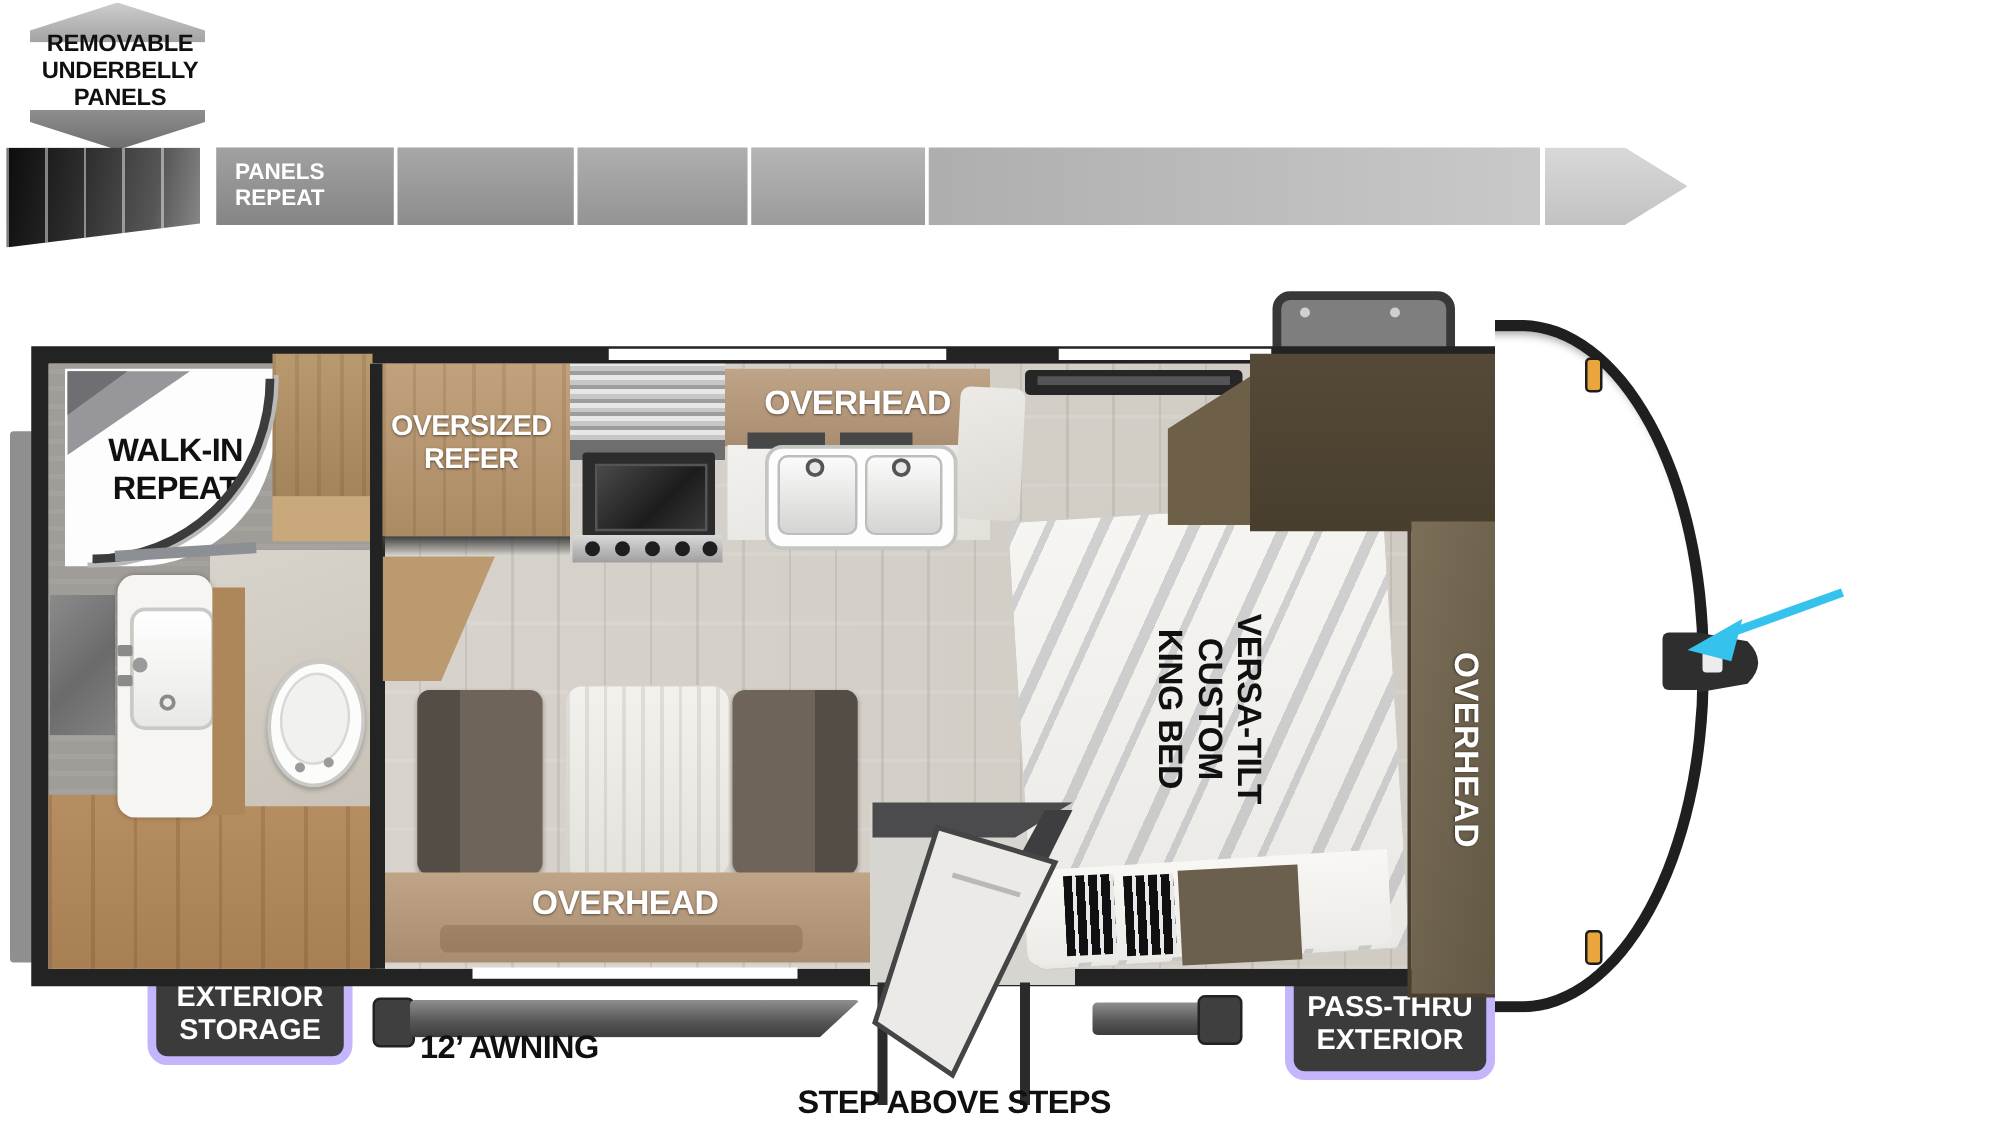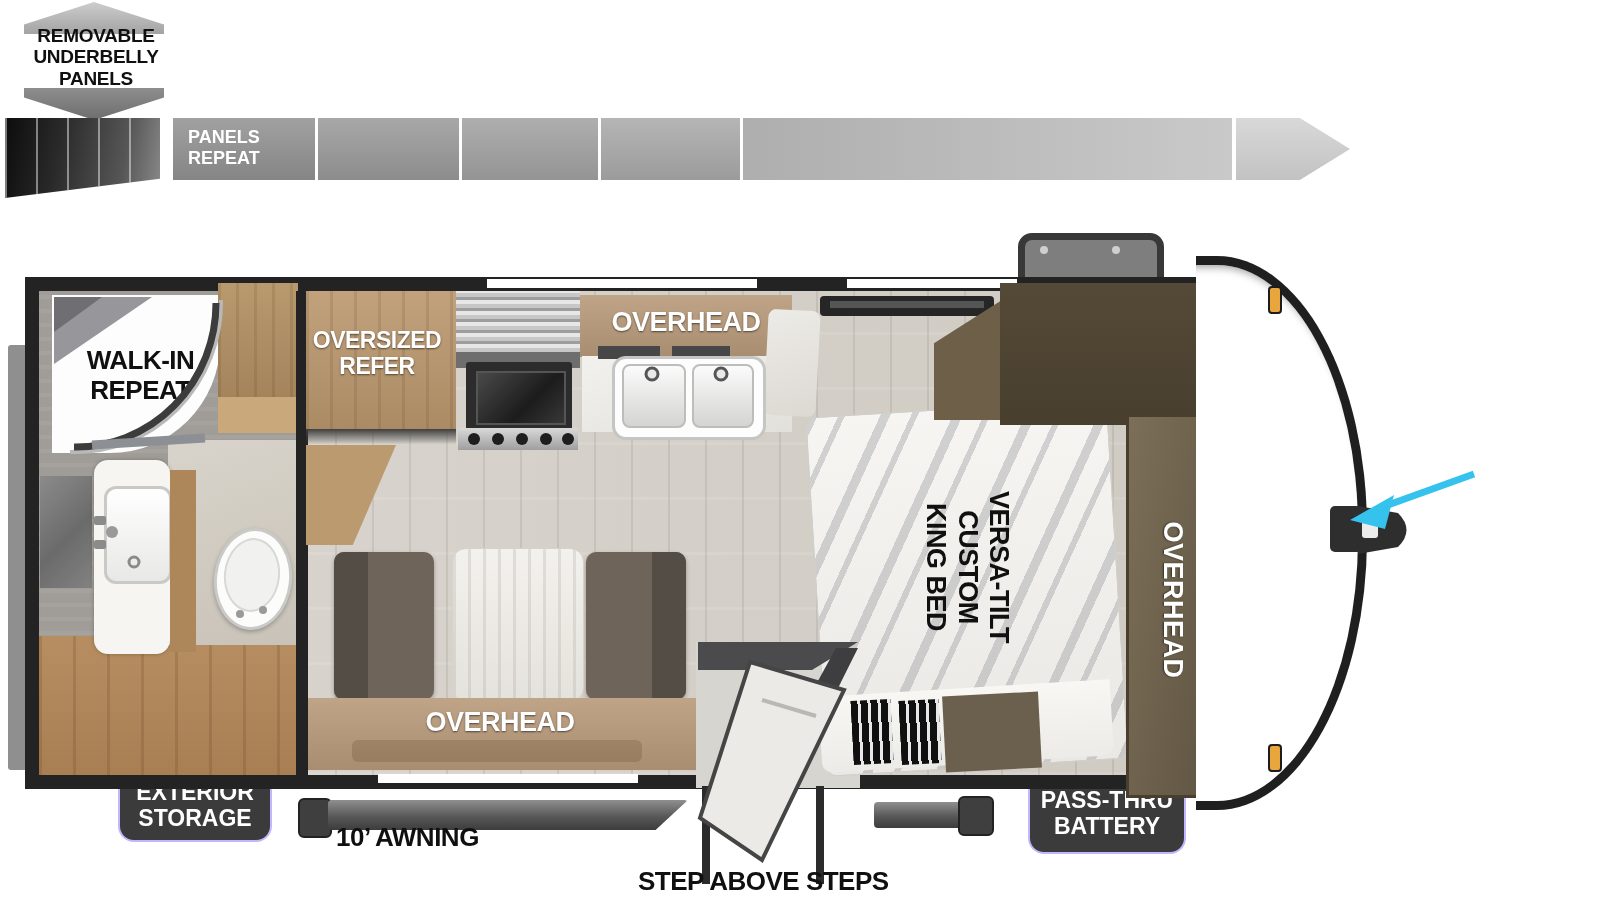--- a/index.html
+++ b/index.html
@@ -3,21 +3,21 @@
 <meta charset="utf-8">
 <style>
   html,body{margin:0;padding:0;background:#fff;}
   #canvas{position:relative;width:1600px;height:910px;background:#fff;overflow:hidden;
           font-family:"Liberation Sans",sans-serif;}
   .abs{position:absolute;}
   .ml{white-space:pre-line;}
   .blk{color:#101010;font-weight:bold;}
   .wht{color:#fff;font-weight:bold;text-shadow:0 1px 2px rgba(0,0,0,.55);}
   .ctr{display:flex;align-items:center;justify-content:center;text-align:center;}
-  .badge{background:#3b3b3b;border:2px solid #c4b5fd;border-radius:12px;color:#fff;
+  .badge{background:#3b3b3b;border:7px solid #c4b5fd;border-radius:12px;color:#fff;
          font-weight:bold;text-align:center;}
   
   .seg{position:absolute;top:118px;height:62px;
        background-image:linear-gradient(180deg,rgba(255,255,255,.16),rgba(0,0,0,.07));}
   
   .planks{background-color:#d8d4cd;
     background-image:
       repeating-linear-gradient(90deg,rgba(110,100,90,.14) 0 2px,rgba(0,0,0,0) 2px 37px),
       repeating-linear-gradient(0deg,rgba(255,255,255,.10) 0 3px,rgba(0,0,0,0) 3px 55px),
       linear-gradient(90deg,#dad6cf,#cfcac2);}
@@ -59,21 +59,21 @@
 
   <div class="abs" style="left:8px;top:345px;width:20px;height:425px;background:#8f8f8f;border-radius:3px;"></div>
   <div class="abs" style="left:1018px;top:233px;width:132px;height:56px;background:#7e7e7e;
               border:7px solid #383838;border-radius:14px 14px 0 0;"></div>
   <div class="abs" style="left:1040px;top:246px;width:8px;height:8px;border-radius:50%;background:#cfcfcf;"></div>
   <div class="abs" style="left:1112px;top:246px;width:8px;height:8px;border-radius:50%;background:#cfcfcf;"></div>
 
   <div class="abs badge ml" style="left:118px;top:772px;width:150px;height:60px;font-size:23px;line-height:1.12;padding-top:6px;border-radius:10px 10px 16px 16px;">EXTERIOR
 STORAGE</div>
   <div class="abs badge ml" style="left:1028px;top:778px;width:154px;height:64px;font-size:23px;line-height:1.12;padding-top:8px;border-radius:10px 10px 16px 16px;">PASS-THRU
-BATTERY</div>
+EXTERIOR</div>
 
   <div class="abs" style="left:25px;top:277px;width:1205px;height:512px;background:#232323;"></div>
 
   <div class="abs planks" style="left:39px;top:291px;width:1177px;height:484px;"></div>
 
   <div class="abs" style="left:487px;top:279px;width:270px;height:9px;background:#fff;"></div>
   <div class="abs" style="left:847px;top:279px;width:170px;height:9px;background:#fff;"></div>
   <div class="abs" style="left:378px;top:774px;width:260px;height:9px;background:#fff;"></div>
 
   <div class="abs" style="left:39px;top:291px;width:262px;height:484px;background:#a09c97;
@@ -202,16 +202,16 @@
     <line x1="762" y1="700" x2="816" y2="716" stroke="#b9b8b4" stroke-width="4"></line>
 
     <rect x="1330" y="506" width="32" height="46" rx="5" fill="#2e2e2e"></rect>
     <path d="M1358,506 L1398,513 Q1415,530 1398,547 L1358,554 Z" fill="#2e2e2e"></path>
     <rect x="1362" y="521" width="16" height="17" rx="3" fill="#ececec"></rect>
 
     <line x1="1474" y1="474" x2="1388" y2="505" stroke="#35c3ee" stroke-width="7"></line>
     <polygon points="1350,520 1394,495 1385,529" fill="#35c3ee"></polygon>
   </svg>
 
-  <div class="abs blk" style="left:336px;top:822px;font-size:26px;letter-spacing:-.5px;">10’ AWNING</div>
+  <div class="abs blk" style="left:336px;top:822px;font-size:26px;letter-spacing:-.5px;">12’ AWNING</div>
   <div class="abs blk" style="left:638px;top:866px;font-size:26px;letter-spacing:-.5px;">STEP ABOVE STEPS</div>
 
 </div>
 
 </body></html>

